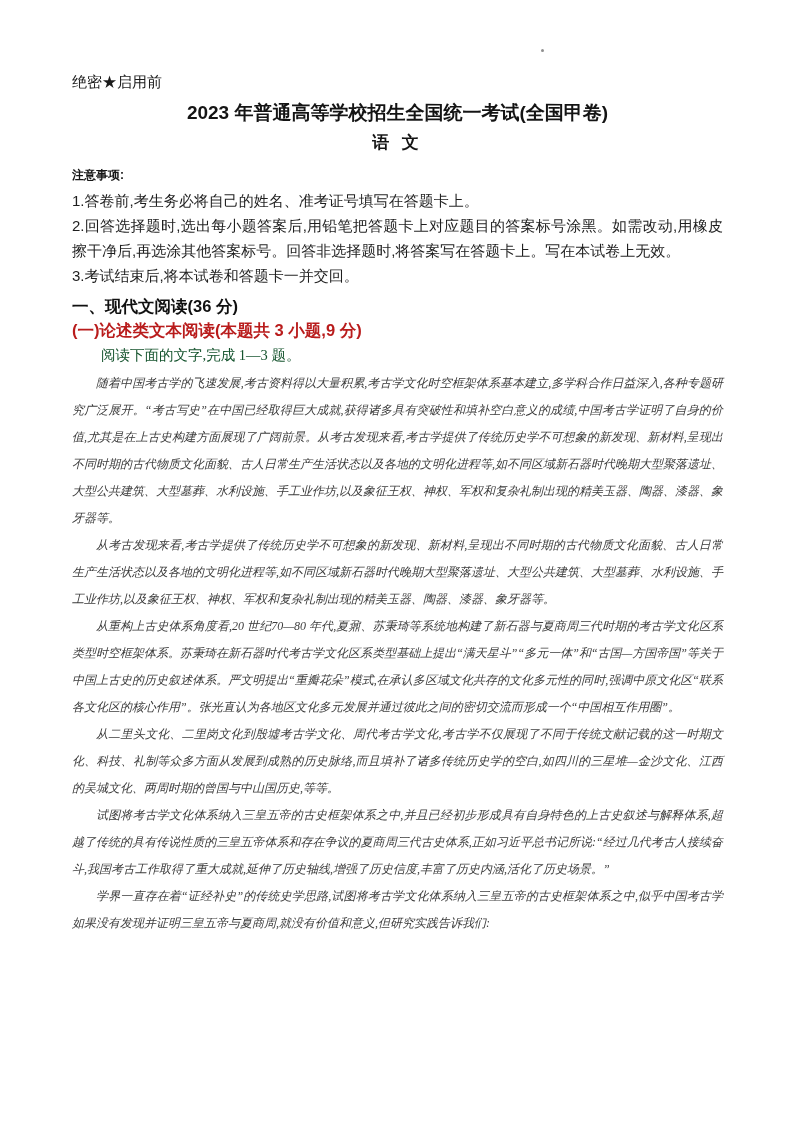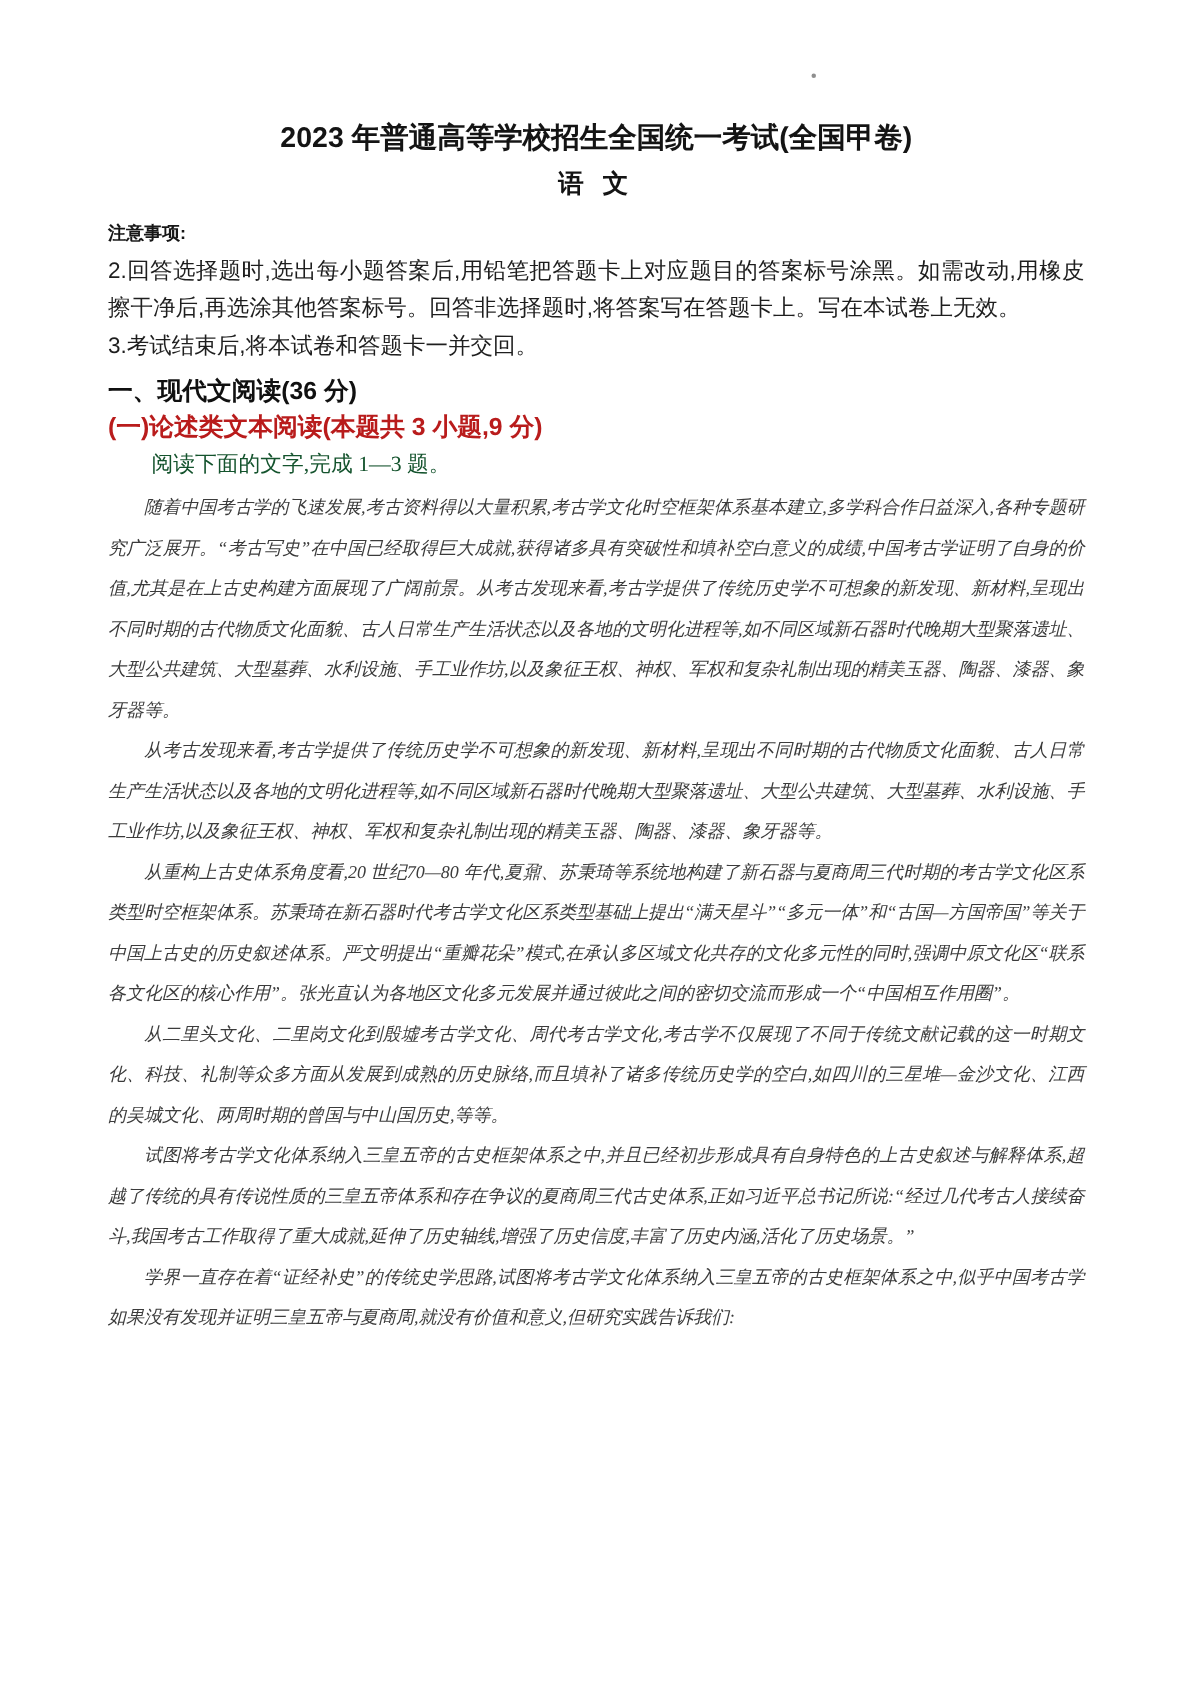--- a/index.html
+++ b/index.html
@@ -62,27 +62,29 @@
     background: #8f8f8f;
   }
 </style>
 </head>
 <body>
 
 <div class="page">
 
   <span class="artifact-dot"></span>
 
+  <div class="classified">绝密★启用前</div>
 
   <div class="doc-title">2023 年普通高等学校招生全国统一考试(全国甲卷)</div>
 
   <div class="doc-subject">语 文</div>
 
   <div class="notice-heading">注意事项:</div>
 
+  <div class="notice-item">1.答卷前,考生务必将自己的姓名、准考证号填写在答题卡上。</div>
 
   <div class="notice-item">2.回答选择题时,选出每小题答案后,用铅笔把答题卡上对应题目的答案标号涂黑。如需改动,用橡皮擦干净后,再选涂其他答案标号。回答非选择题时,将答案写在答题卡上。写在本试卷上无效。</div>
 
   <div class="notice-item">3.考试结束后,将本试卷和答题卡一并交回。</div>
 
   <div class="sec-heading">一、现代文阅读(36 分)</div>
 
   <div class="subsec-heading">(一)论述类文本阅读(本题共 3 小题,9 分)</div>
 
   <div class="instruction">阅读下面的文字,完成 1—3 题。</div>

